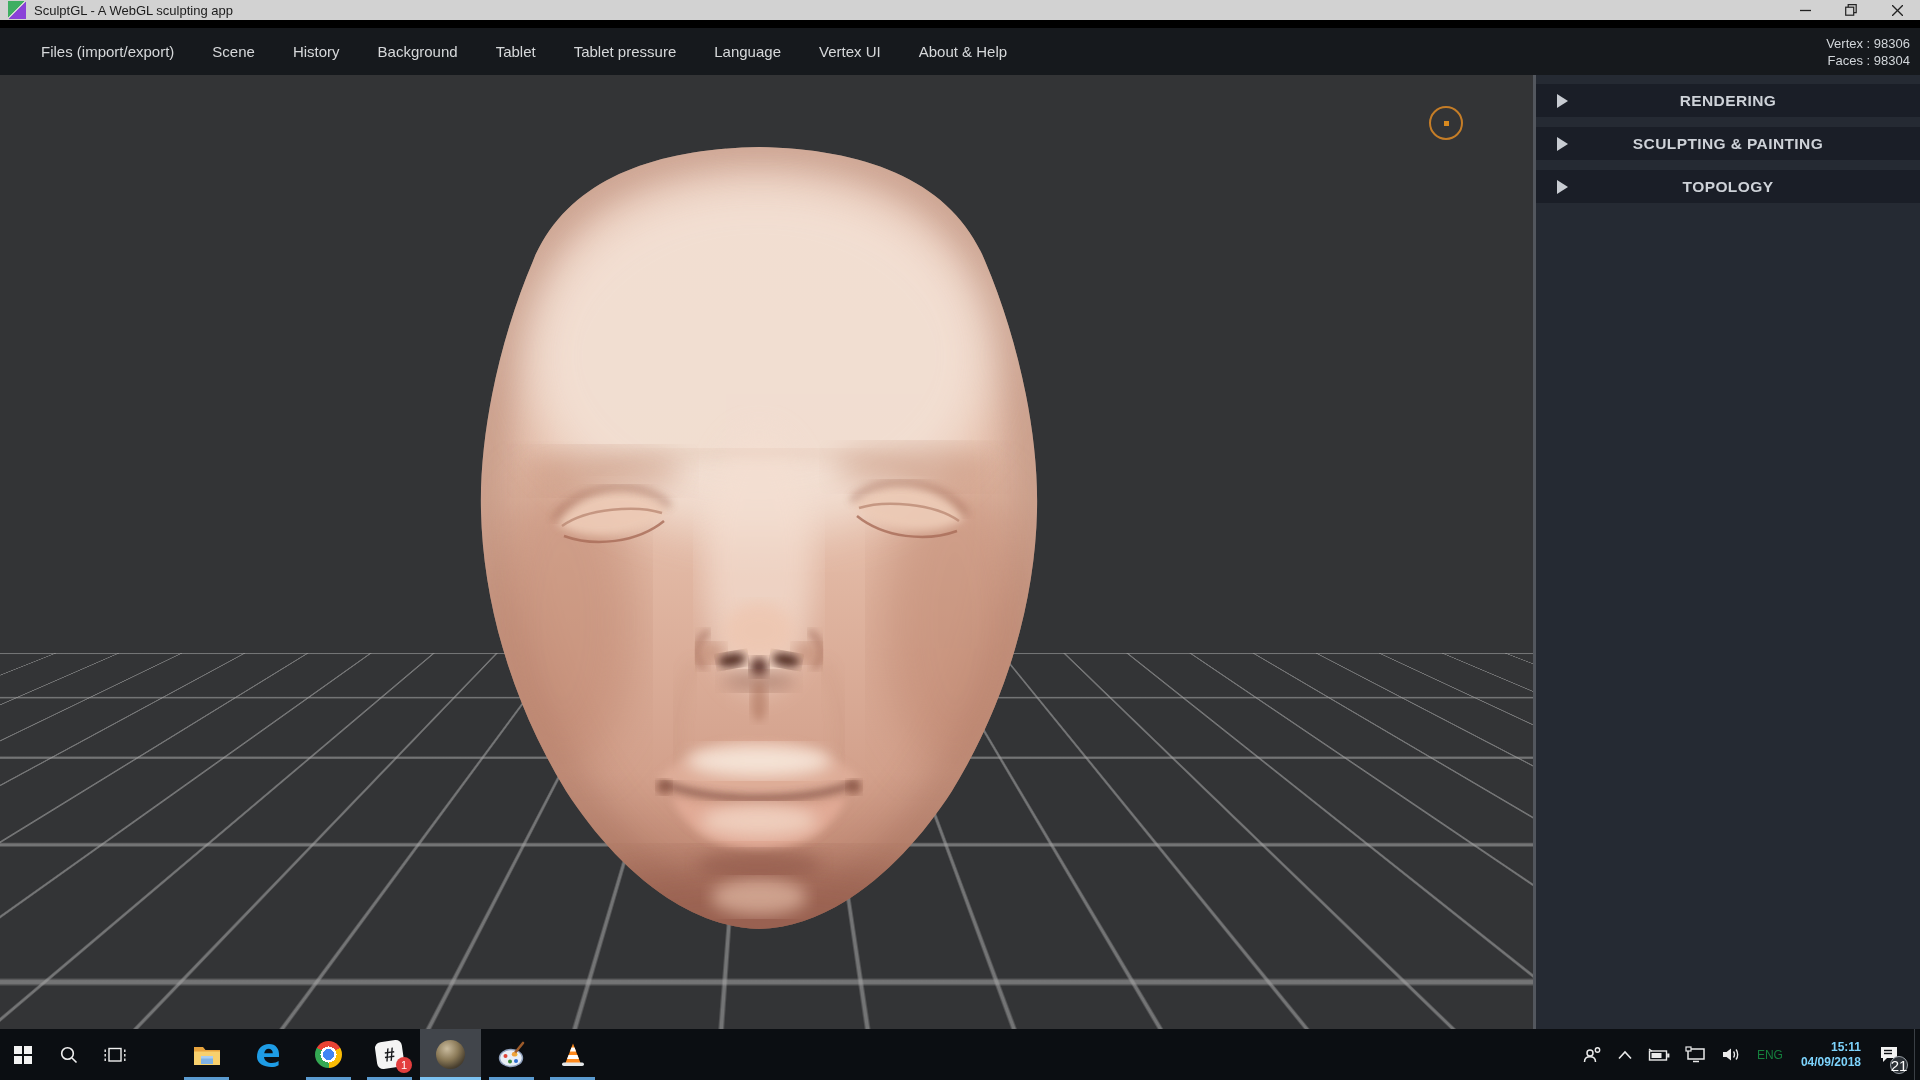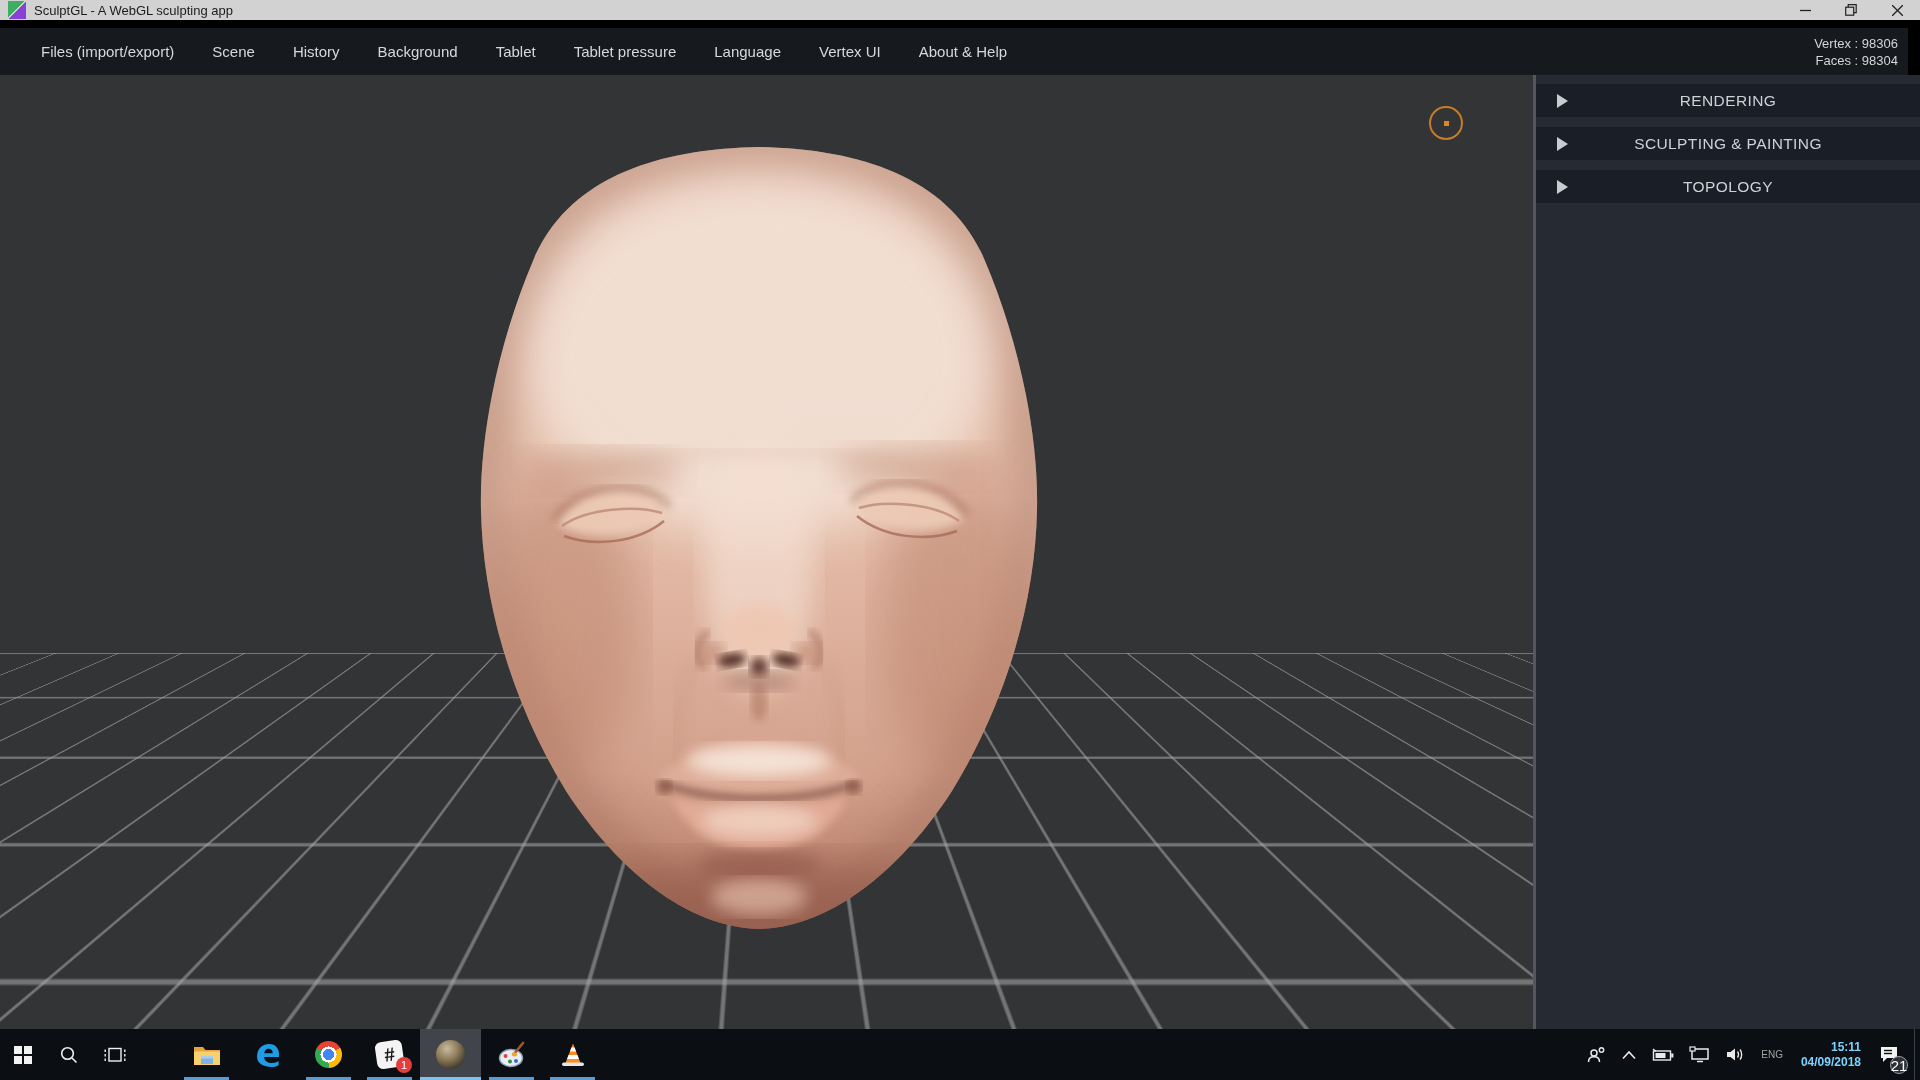--- a/index.html
+++ b/index.html
@@ -10,35 +10,35 @@
   
   .titlebar{position:absolute;top:0;left:0;right:0;height:20px;background:#d2d2d2;
     display:flex;align-items:center;color:#1b1b1b;font-size:13px;}
   .app-icon{width:18px;height:18px;margin:0 8px 0 8px;
     background:linear-gradient(135deg,#3fae62 0 46%,#cfd4cf 46% 52%,#8a41d8 52% 100%);}
   .win-controls{margin-left:auto;display:flex;height:100%;}
   .win-btn{width:46px;height:100%;display:flex;align-items:center;justify-content:center;color:#222;}
   .win-btn svg{display:block;}
 
   
-  .menubar{position:absolute;top:28px;left:0;right:12px;height:47px;background:#16191d;
+  .menubar{position:absolute;top:28px;left:0;right:0;height:47px;background:#16191d;
     display:flex;align-items:center;color:#d6d8da;font-size:15px;}
   .menu-items{display:flex;align-items:center;padding-left:22px;}
   .menu-item{padding:0 19px;line-height:47px;cursor:default;white-space:nowrap;}
   .mesh-stats{margin-left:auto;text-align:right;padding-right:10px;font-size:13px;
     line-height:17px;color:#d2d6da;}
 
   
   .main{position:absolute;top:75px;left:0;right:0;height:954px;display:flex;}
   .viewport{position:relative;width:1533px;height:100%;background:#333436;overflow:hidden;}
   .vdivider{width:3px;height:100%;background:#53575e;}
   .sidebar{position:relative;flex:1;height:100%;background:#252a33;padding-top:9px;}
   .panel-header{position:relative;height:33px;background:#1a1e27;margin-bottom:10px;
     display:flex;align-items:center;justify-content:center;
-    color:#ced2d8;font-size:15.5px;font-weight:normal;letter-spacing:.4px;cursor:pointer;}
+    color:#ced2d8;font-size:15.5px;font-weight:bold;letter-spacing:.4px;cursor:pointer;}
   .panel-arrow{position:absolute;left:21px;top:50%;transform:translateY(-50%);
     width:0;height:0;border-left:11px solid #c8ccd2;border-top:7px solid transparent;
     border-bottom:7px solid transparent;}
 
   
   .grid-wrap{position:absolute;top:578px;left:-260px;width:2060px;height:600px;
     perspective:420px;perspective-origin:50% -70px;}
   .grid-plane{position:absolute;top:0;left:0;width:100%;height:2400px;
     transform-origin:50% 0;transform:rotateX(63deg);
     background-image:
@@ -61,21 +61,21 @@
   .tb-btn{width:46px;display:flex;align-items:center;justify-content:center;position:relative;}
   .tb-app{width:61px;display:flex;align-items:center;justify-content:center;position:relative;}
   .tb-app.running::after{content:"";position:absolute;bottom:0;left:8px;right:8px;height:3px;
     background:#5b9bd0;}
   .tb-app.active{background:#41454b;}
   .tb-app.active::after{background:#7cc2f2;left:0;right:0;}
   .tb-apps{display:flex;margin-left:38px;}
   .tb-tray{margin-left:auto;display:flex;align-items:center;}
   .tray-item{display:flex;align-items:center;justify-content:center;padding:0 7px;height:100%;position:relative;}
   .tray-clock{text-align:right;color:#7dd3fc;font-size:12px;line-height:15px;padding:0 9px;font-weight:bold;}
-  .tray-lang{color:#a3a3a3;font-size:10px;padding:0 9px;}
+  .tray-lang{color:#15803d;font-size:12px;padding:0 9px;}
   .edge-divider{width:1px;height:100%;background:#3a3f45;margin-left:4px;}
   .show-desktop{width:5px;height:100%;}
 
   
   .start-grid{display:grid;grid-template-columns:8px 8px;grid-template-rows:8px 8px;gap:2px;}
   .start-grid span{background:#f2f2f2;}
   .chrome-ball{width:27px;height:27px;border-radius:50%;
     background:
      radial-gradient(circle,#4285f4 0 29%,#ffffff 29% 42%,rgba(0,0,0,0) 42%),
      conic-gradient(from -60deg,#ea4335 0 120deg,#fbbc05 120deg 240deg,#34a853 240deg 360deg);}

